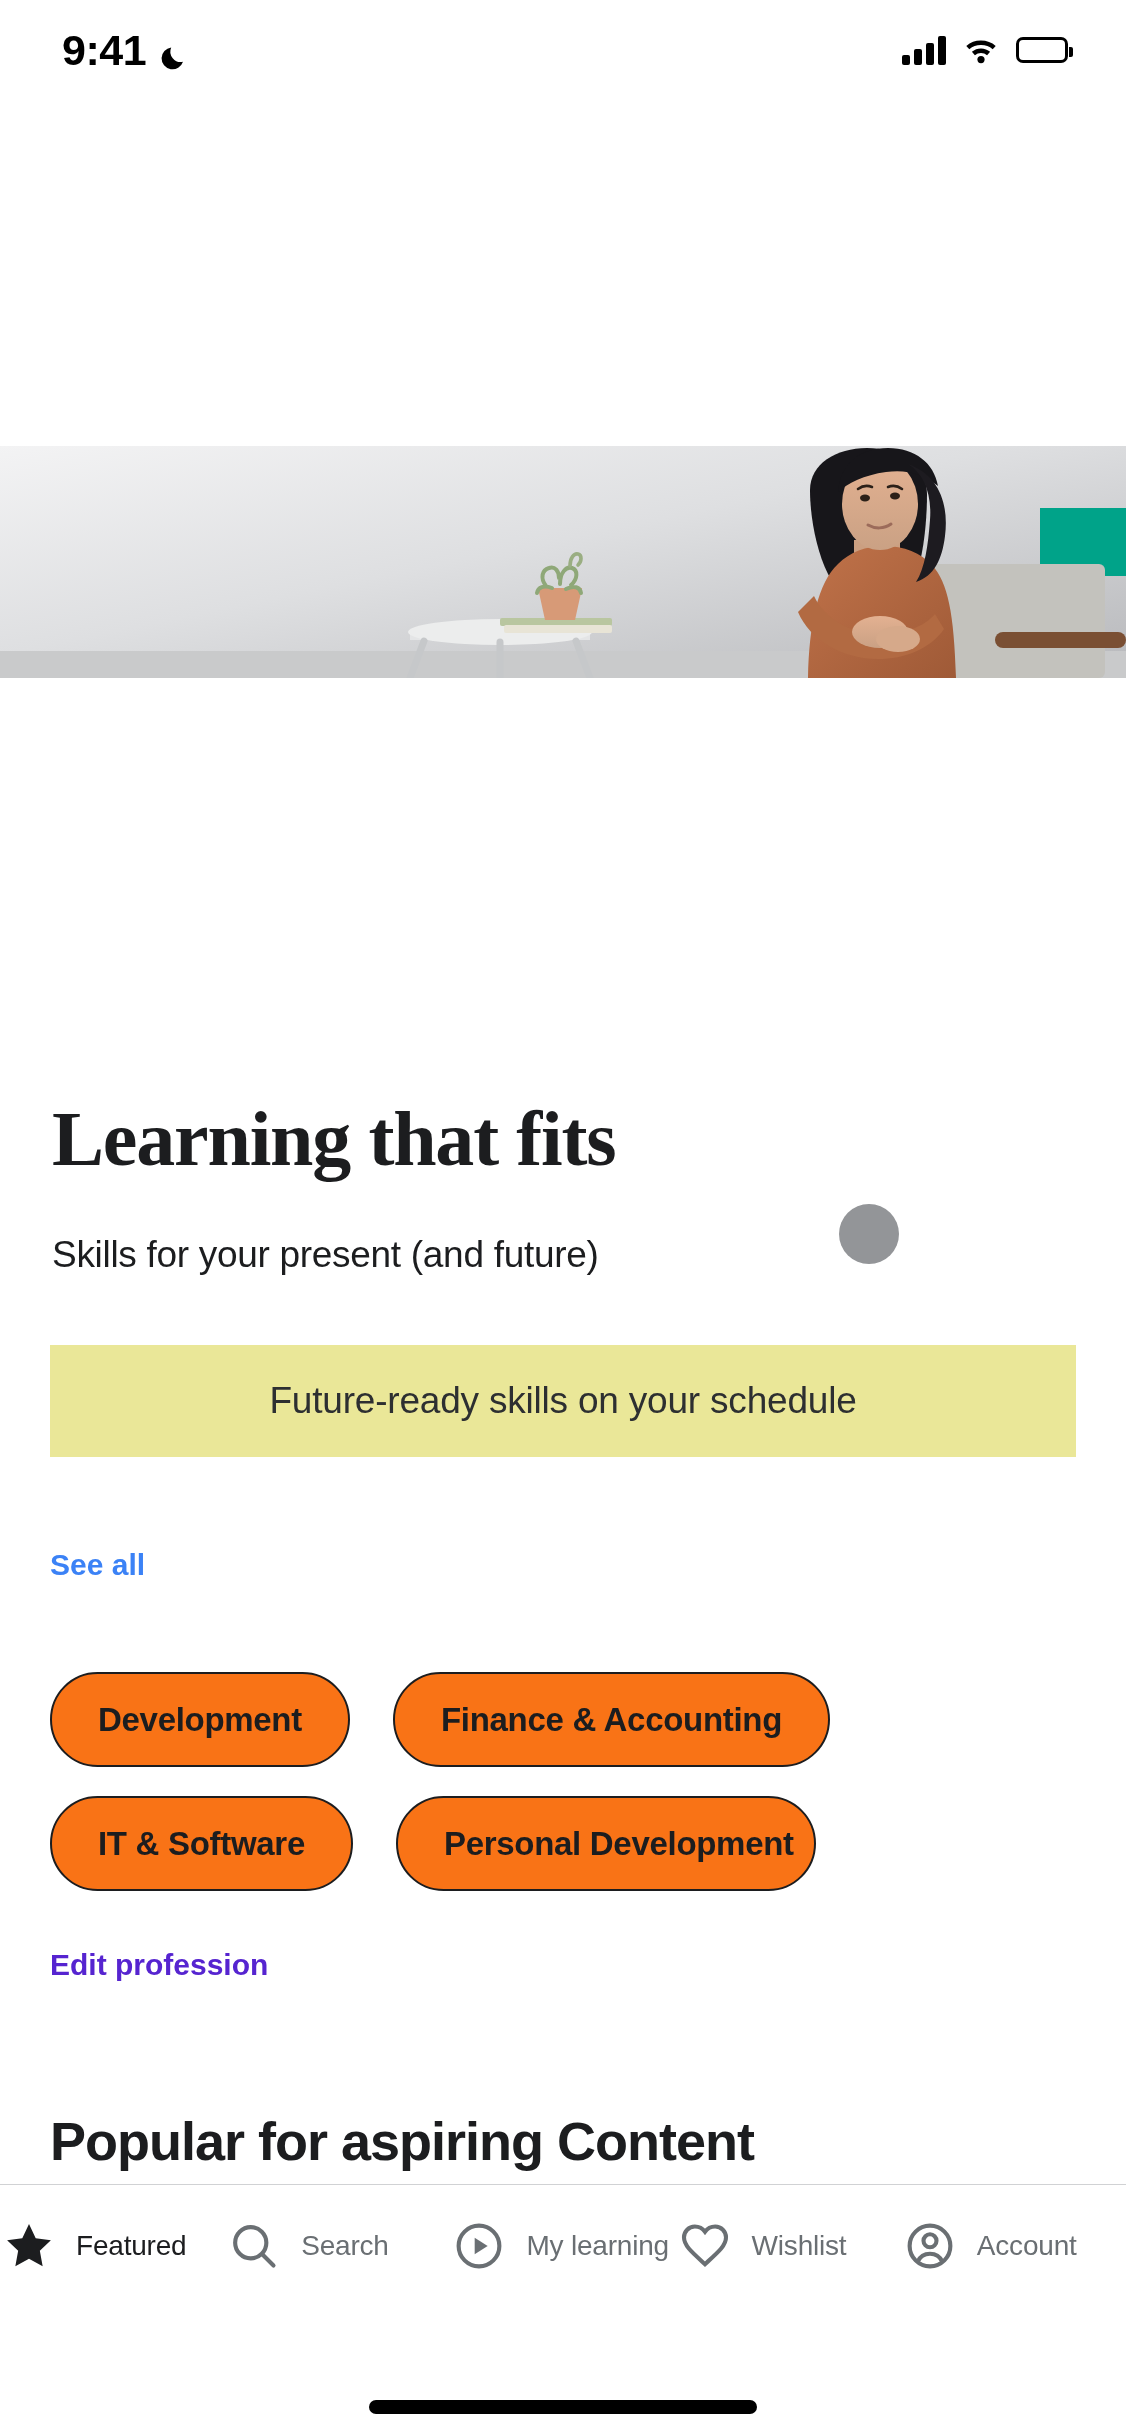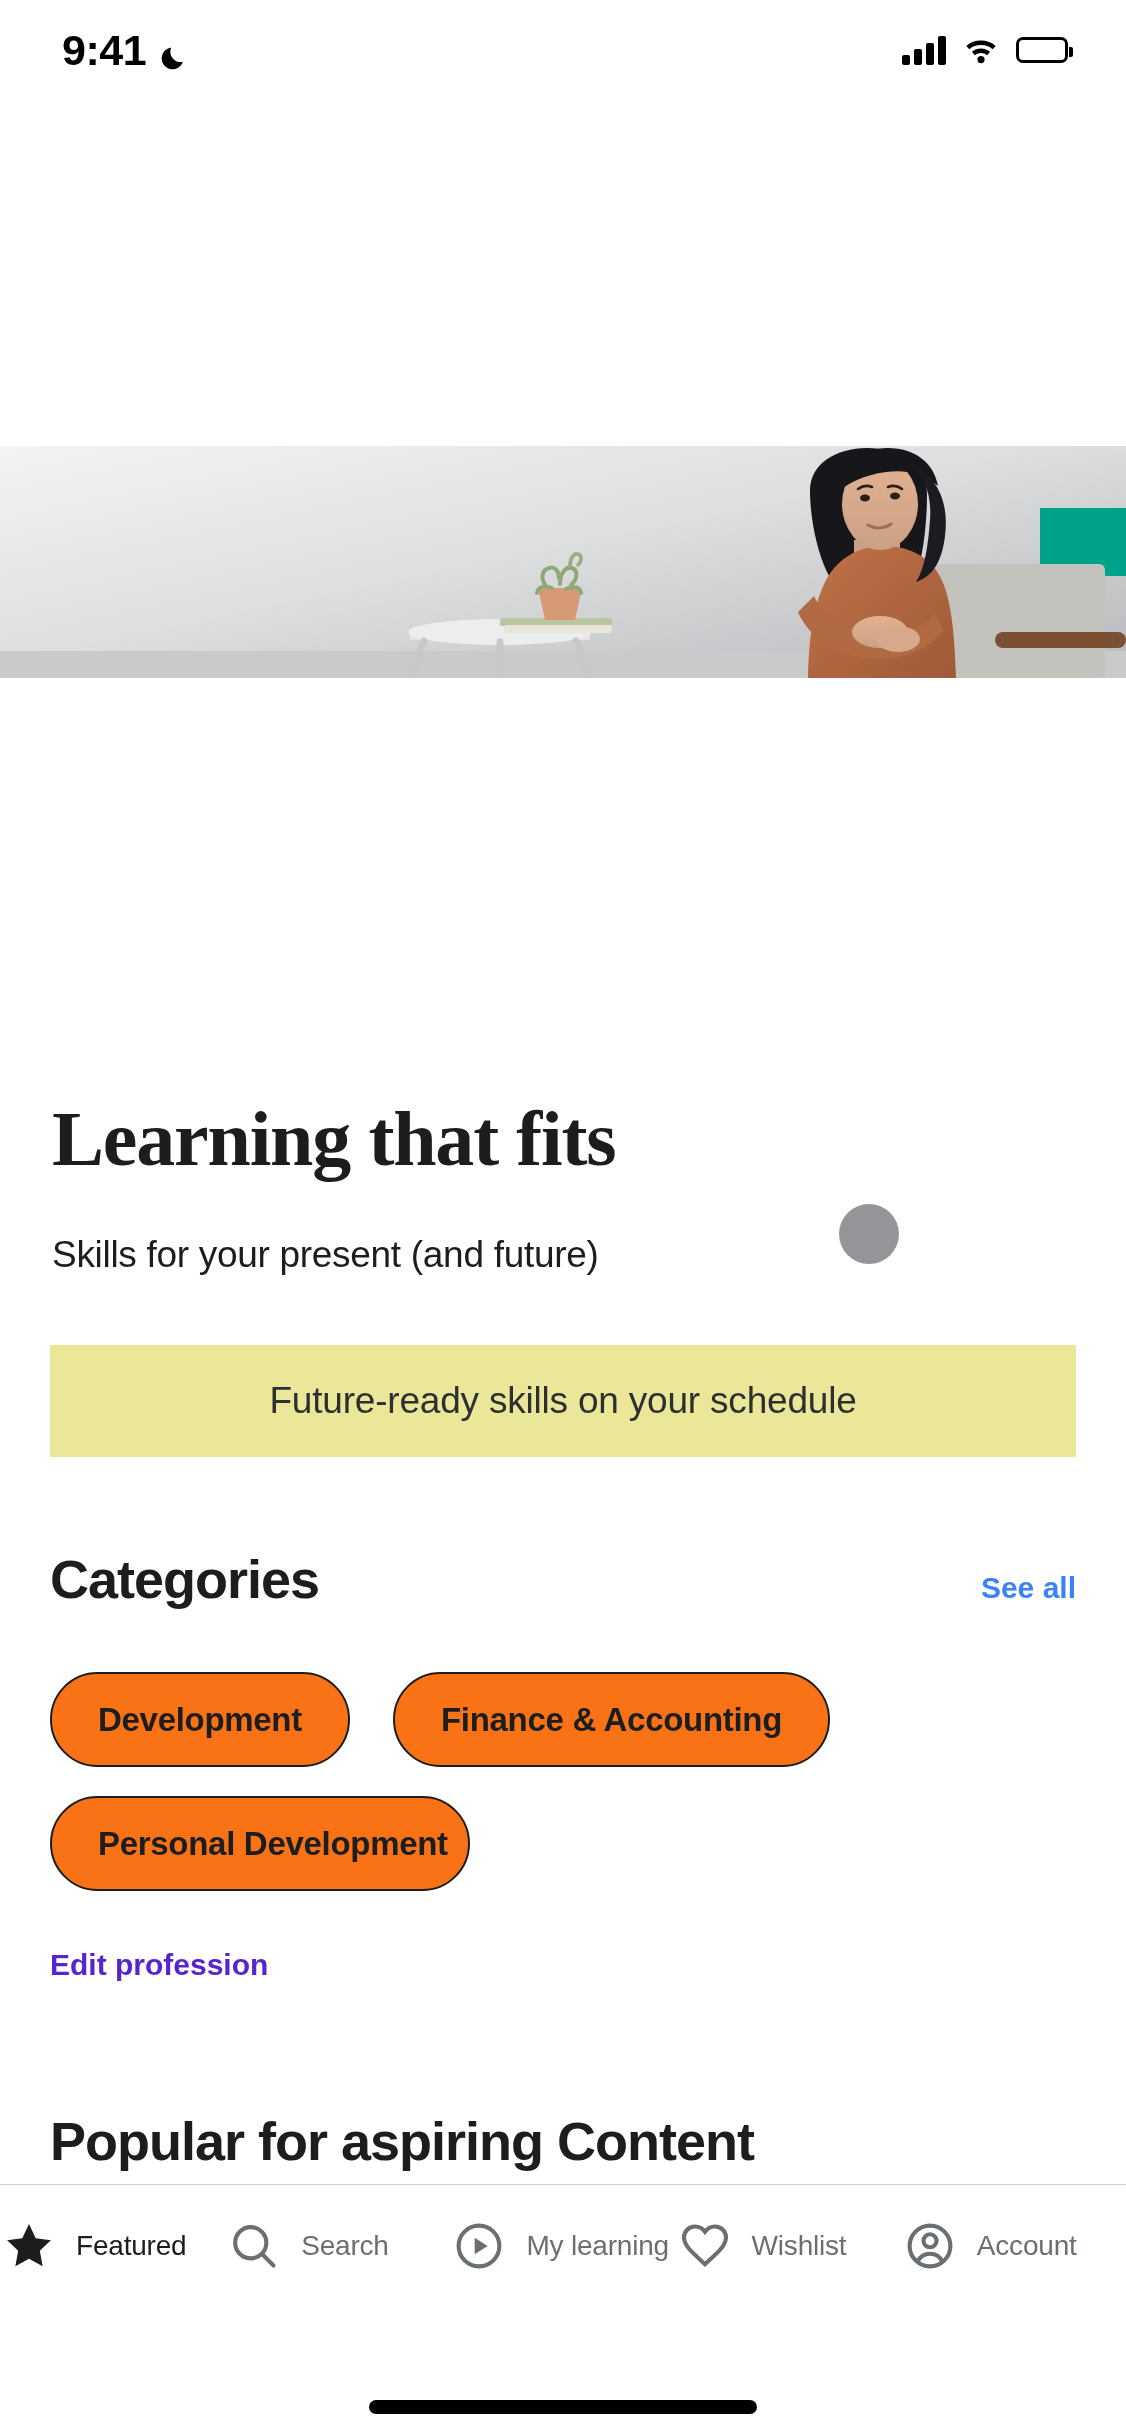--- a/index.html
+++ b/index.html
@@ -249,34 +249,36 @@
 
   <div class="headline">Learning that fits</div>
   <div class="subhead">Skills for your present (and future)</div>
   <div class="gray-dot"></div>
 
   <div class="banner">
     <span class="banner-text">Future-ready skills on your schedule</span>
   </div>
 
   <div class="cat-header">
-    <div class="cat-title">Categories</div>
     <div class="see-all">See all</div>
   </div>
 
   <div class="pill-rows">
     <div class="pill-row">
       <div class="pill">
         <span>Development</span>
       </div>
       <div class="pill">
         <span>Finance &amp; Accounting</span>
       </div>
     </div>
     <div class="pill-row">
+      <div class="pill">
+        <span>IT &amp; Software</span>
+      </div>
       <div class="pill truncated">
         <span>Personal Development</span>
       </div>
     </div>
   </div>
 
   <div class="edit-profession">Edit profession</div>
   <div class="popular-title">Popular for aspiring Content</div>
 
   <div class="tabbar">

